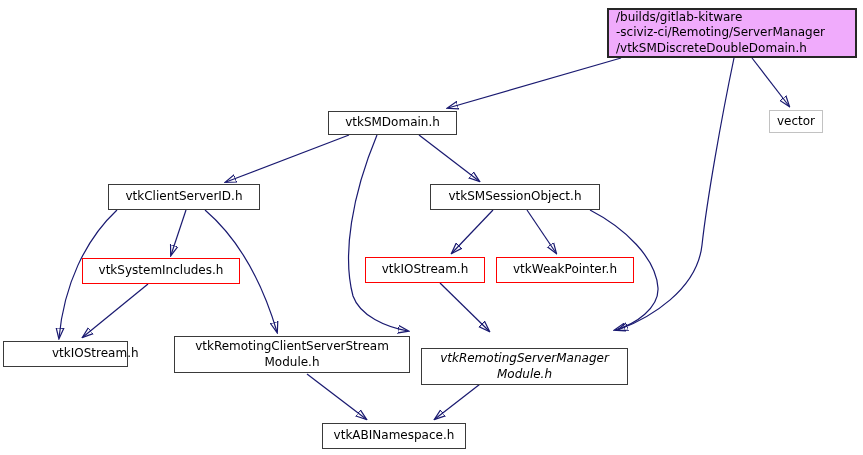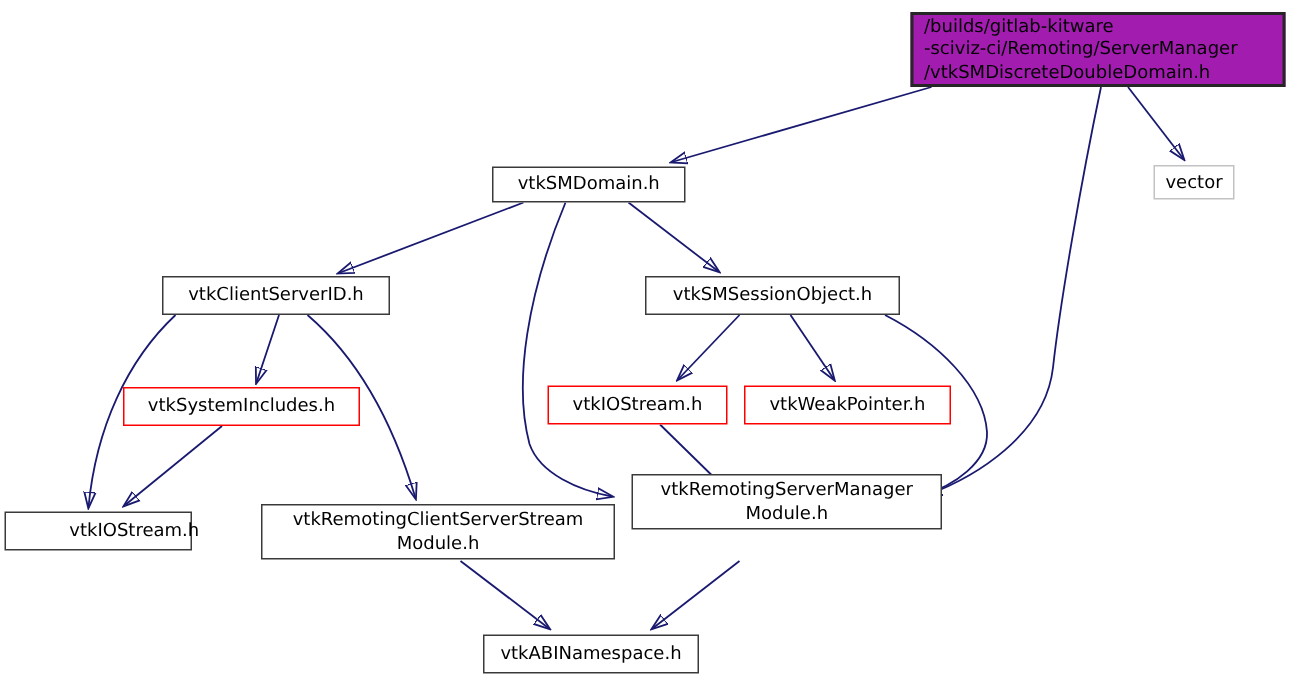--- a/index.html
+++ b/index.html
@@ -6,25 +6,25 @@
   .canvas {
     position:relative; width:863px; height:455px; background:#ffffff;
     font-family:"DejaVu Sans","Liberation Sans",sans-serif;
     font-size:12px; color:#000;
   }
   svg.edges { position:absolute; left:0; top:0; width:863px; height:455px; z-index:1; }
   svg.edges path { fill:none; stroke:#191970; stroke-width:1.2px; }
   .node {
     position:absolute; box-sizing:border-box; z-index:2;
     background:#ffffff; border:1px solid #3a3a3a;
-    display:flex; flex-direction:column; align-items:center; justify-content:center;
+    display:flex; flex-direction:column; justify-content:center;
     line-height:1.28; white-space:nowrap; text-align:center;
   }
   .node.current {
-    background:#a21caf; border:2px solid #262626;
+    background:#f0abfc; border:2px solid #262626;
     align-items:flex-start; text-align:left; padding:2px 7px;
   }
   .node.truncated { border-color:#ff0000; }
   .node.external  { border-color:#c2c2c2; }
 </style>
 </head>
 <body>
 
 <div class="canvas">
 
@@ -88,21 +88,21 @@
 
   <div class="node" style="left:3px; top:341px; width:125px; height:26px;padding-left:48px;">
     <span>vtkIOStream.h</span>
   </div>
 
   <div class="node" style="left:162px; top:336px; width:236px; height:37px;margin-left:12px;">
     <span>vtkRemotingClientServerStream</span>
     <span>Module.h</span>
   </div>
 
-  <div class="node" style="left:421px; top:316px; width:207px; height:37px;">
+  <div class="node" style="left:421px; top:348px; width:207px; height:37px;font-style:italic;">
     <span>vtkRemotingServerManager</span>
     <span>Module.h</span>
   </div>
 
   <div class="node" style="left:322px; top:423px; width:144px; height:26px;">
     <span>vtkABINamespace.h</span>
   </div>
 
 </div>
 

